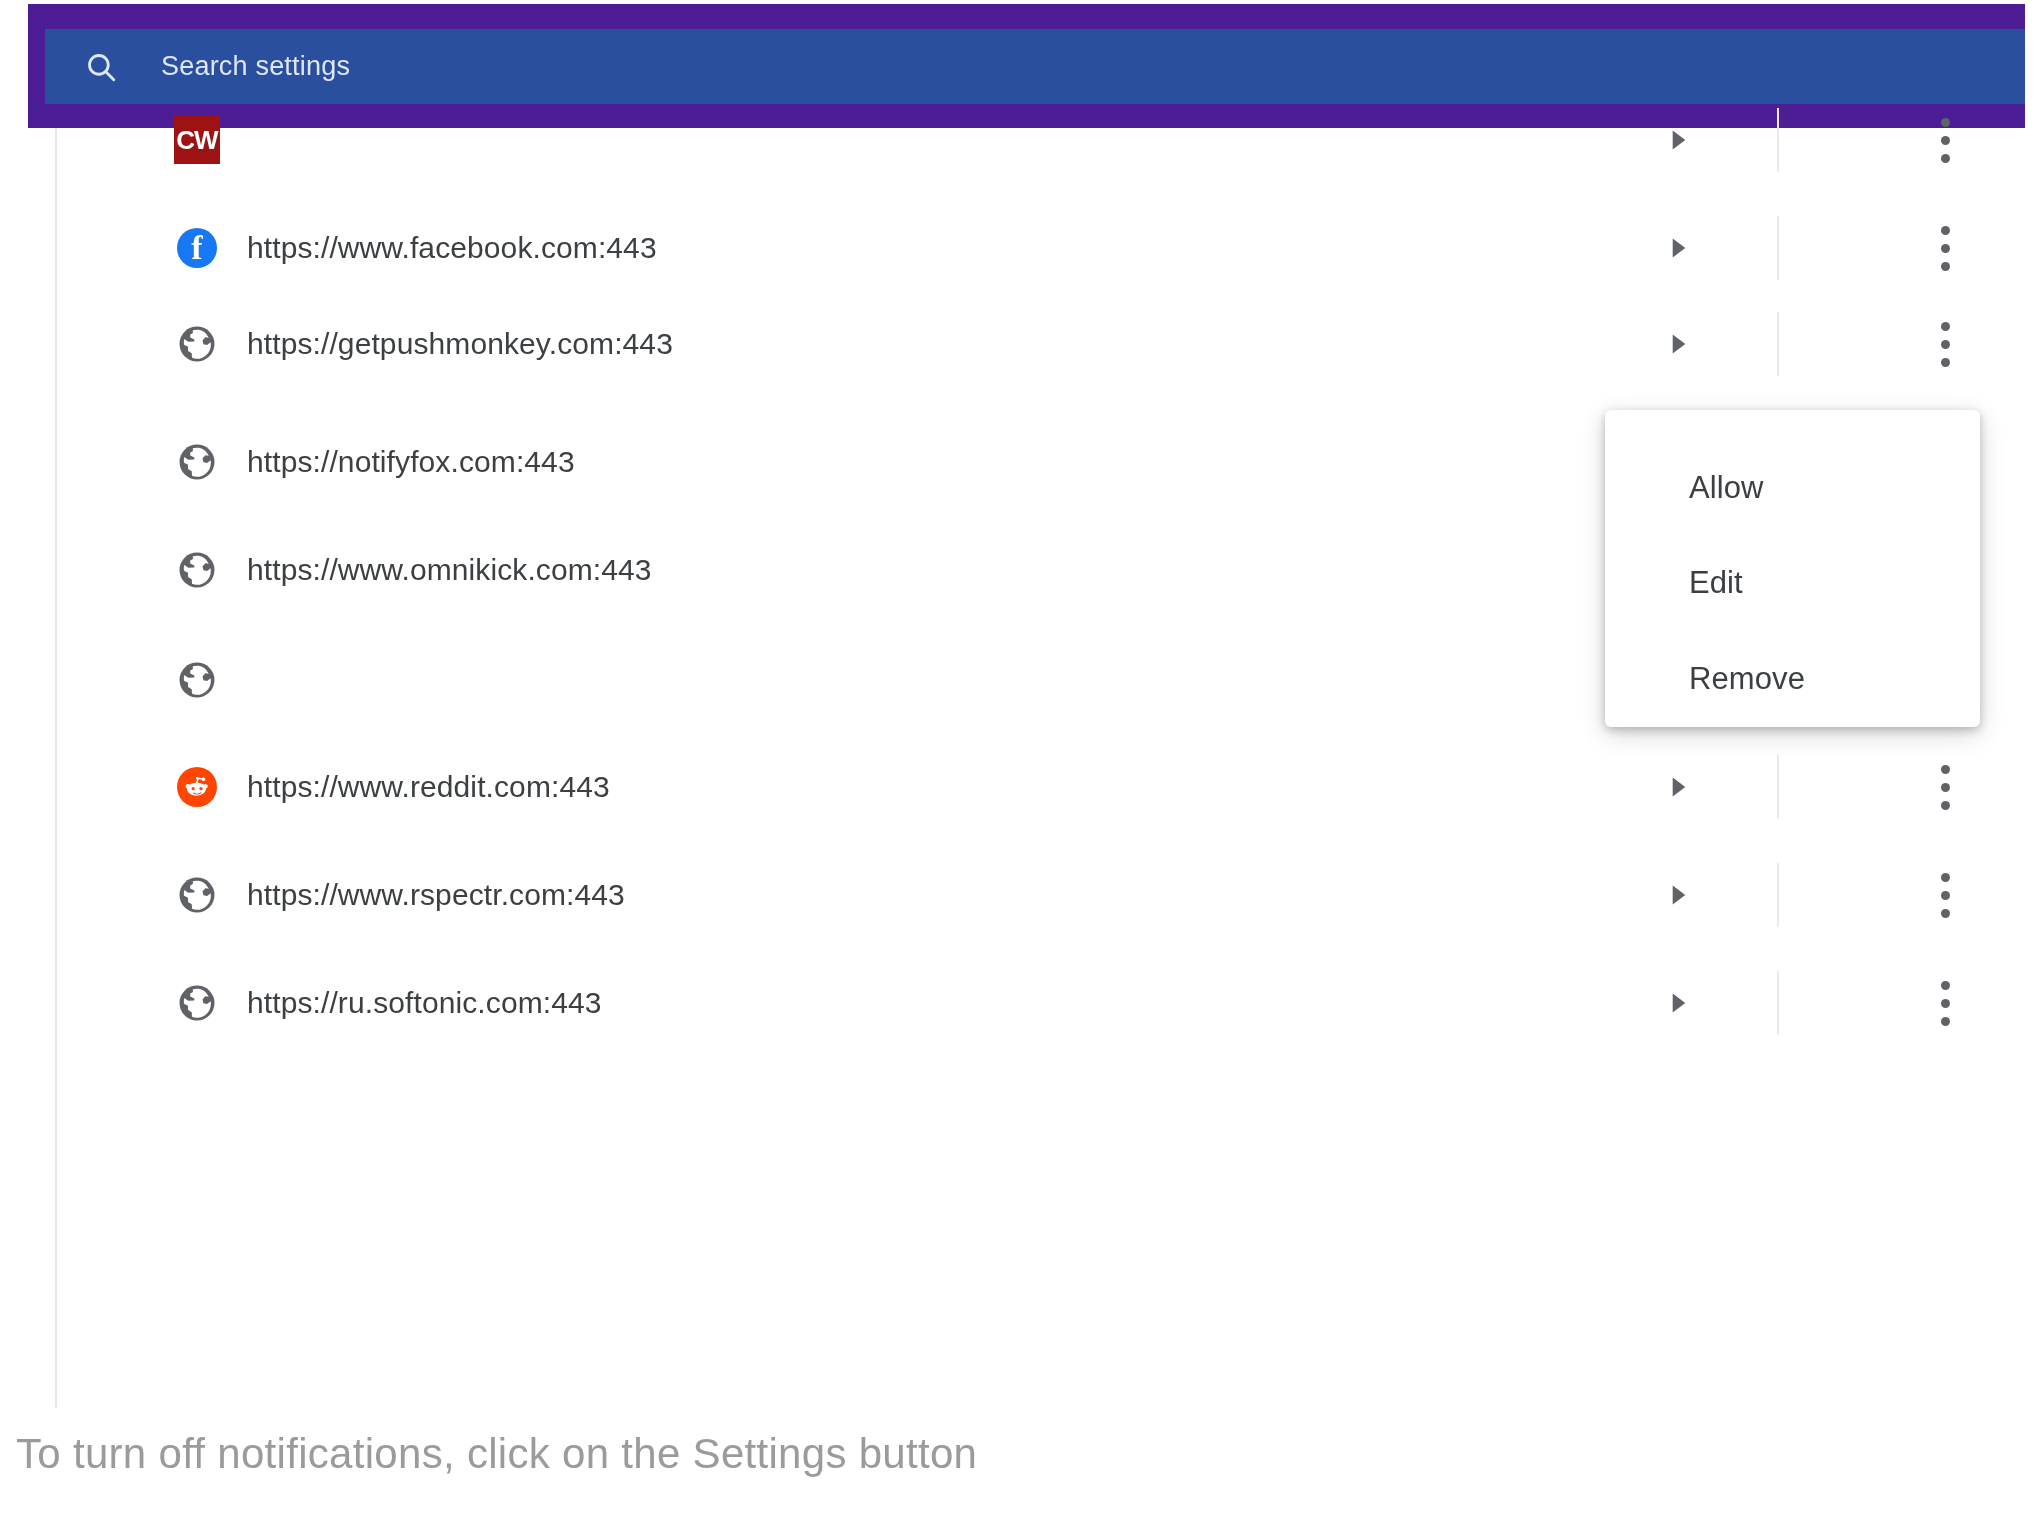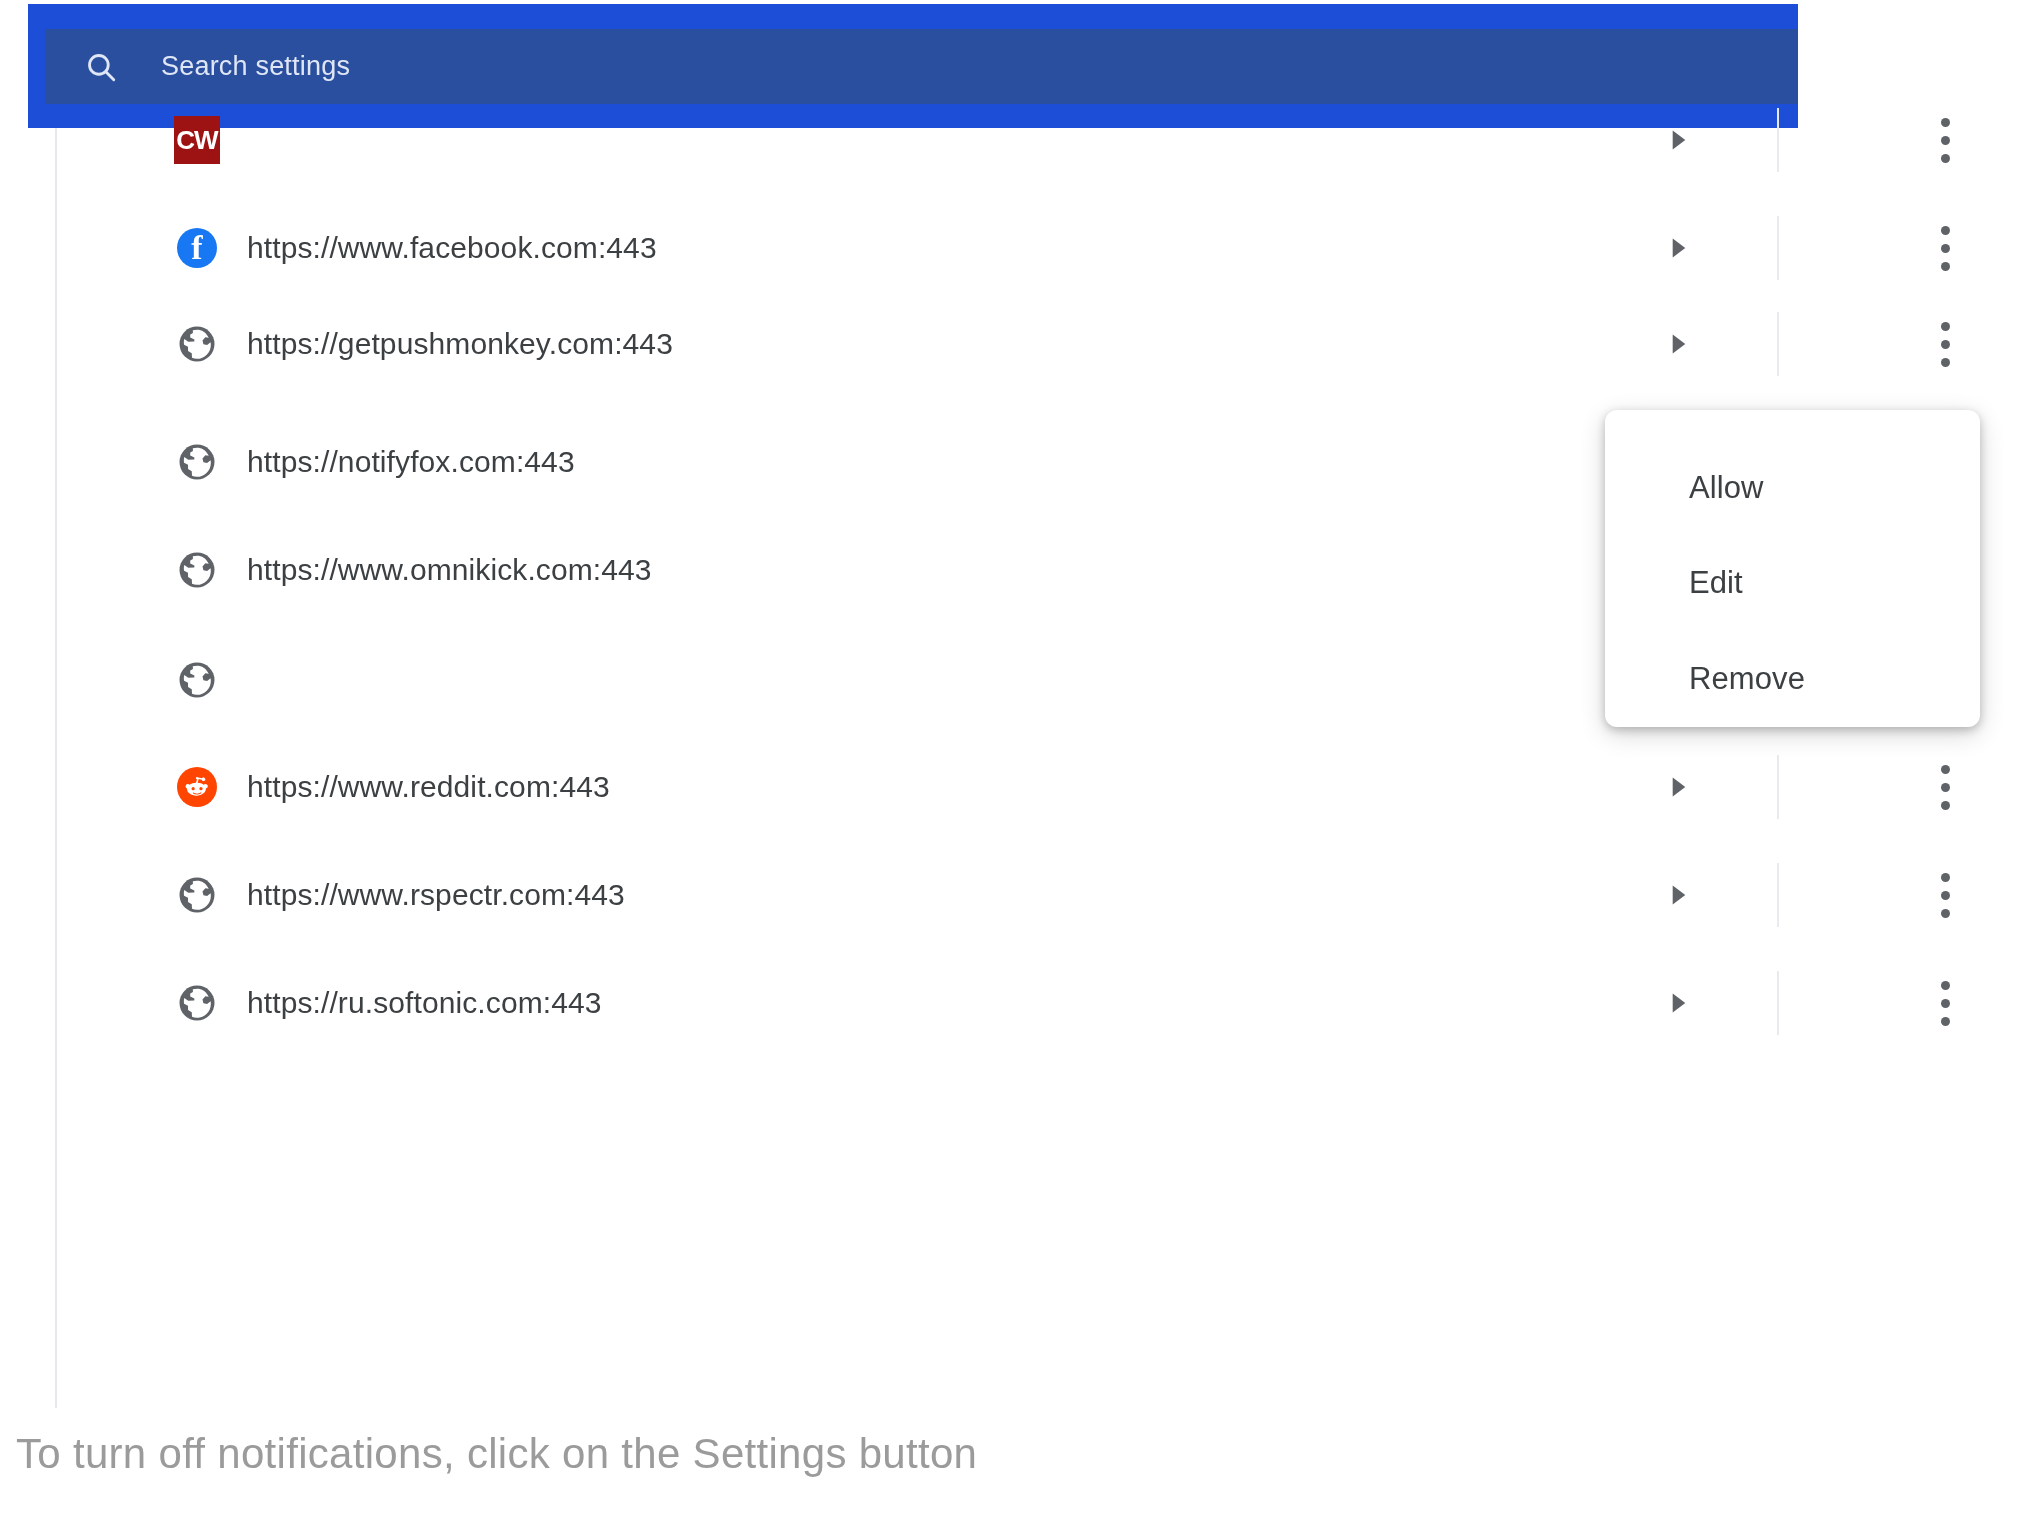--- a/index.html
+++ b/index.html
@@ -5,22 +5,22 @@
   html,body{margin:0;padding:0;}
   body{
     width:2044px;height:1519px;
     background:#ffffff;
     font-family:"Liberation Sans", sans-serif;
     overflow:hidden;position:relative;
   }
 
   
   .searchbar{
-    position:absolute;left:28px;top:4px;width:1770px;height:124px;
-    background:#1d4ed8;
+    position:absolute;left:28px;top:4px;width:1997px;height:124px;
+    background:#4c1d95;
   }
   .searchfield{
     position:absolute;left:17px;top:25px;right:0px;height:75px;
     background:#2a4f9e;display:flex;align-items:center;
   }
   .search-icon{
     width:34px;height:34px;margin-left:39px;flex:0 0 auto;
     display:block;
   }
   .search-placeholder{
@@ -88,21 +88,21 @@
   .ico-cw{
     width:48px;height:48px;background:#9d1212;
     display:flex;align-items:center;justify-content:center;
     color:#fff;font-family:"Liberation Sans", sans-serif;font-weight:bold;
     font-size:26px;letter-spacing:-1px;line-height:1;
   }
 
   
   .context-menu{
     position:absolute;left:1605px;top:410px;width:375px;height:317px;
-    background:#ffffff;border-radius:12px;
+    background:#ffffff;border-radius:6px;
     box-shadow:0 3px 10px rgba(0,0,0,.22), 0 7px 26px rgba(0,0,0,.16);
     z-index:40;
   }
   .menu-item{
     position:absolute;left:84px;color:#3c4043;font-size:31px;
     white-space:nowrap;letter-spacing:.1px;
   }
   .menu-item.m0{top:60px;}
   .menu-item.m1{top:155px;}
   .menu-item.m2{top:251px;}

